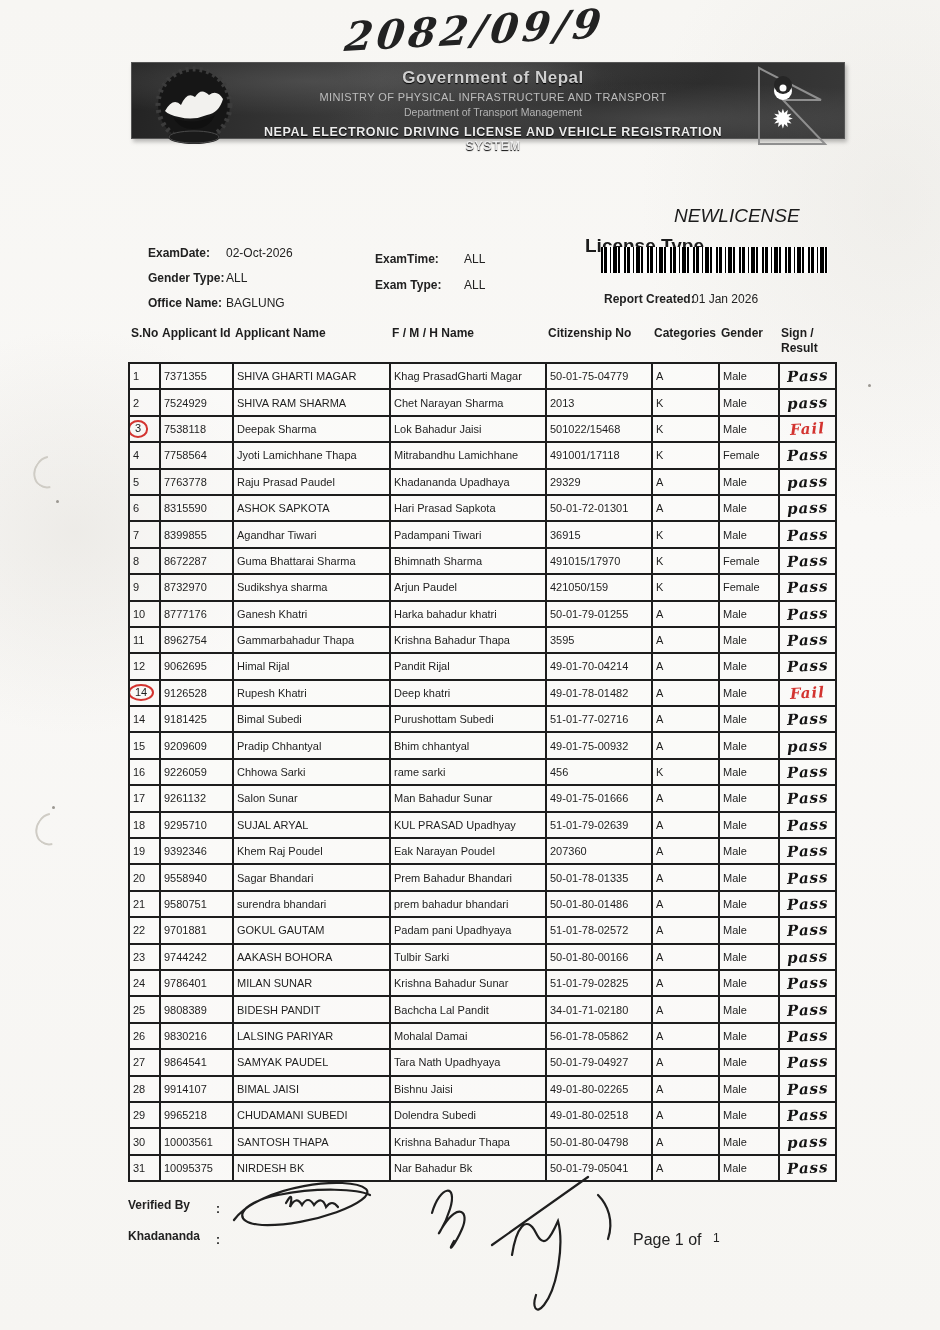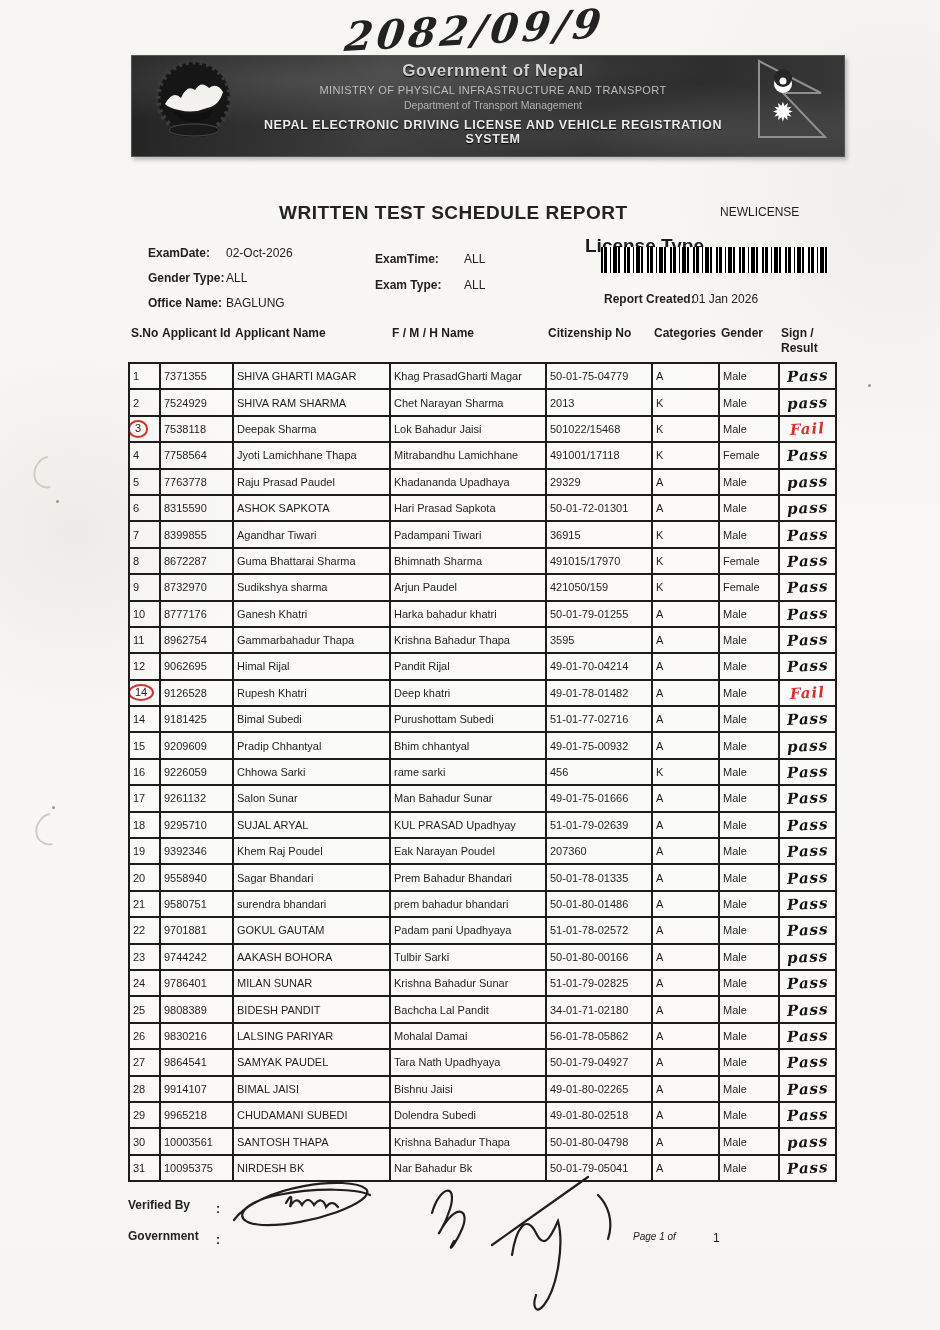--- a/index.html
+++ b/index.html
@@ -24,21 +24,21 @@
     position:absolute;left:345px;top:6px;
     font-family:"DejaVu Serif", serif;
     font-style:italic;font-weight:bold;
     font-size:40px;letter-spacing:4px;color:#222;
     transform:rotate(-3deg) skewX(-10deg);
     white-space:nowrap;
   }
 
   
   .banner{
-    position:absolute;left:131px;top:55px;width:714px;height:102px;
+    position:absolute;left:131px;top:62px;width:714px;height:77px;
     background:
       radial-gradient(ellipse at 25% 25%, rgba(110,110,110,.4), transparent 42%),
       radial-gradient(ellipse at 75% 75%, rgba(120,120,120,.35), transparent 45%),
       radial-gradient(ellipse at 55% 10%, rgba(140,140,140,.25), transparent 35%),
       linear-gradient(100deg,#232323,#3d3d3d 35%,#262626 65%,#383838);
     box-shadow:0 0 0 1px #555 inset, 2px 3px 4px rgba(0,0,0,.25);
   }
   .banner-text{position:absolute;left:120px;right:110px;top:6px;text-align:center;}
   .b-gov{font-size:17px;font-weight:bold;color:#cfcfcf;letter-spacing:.5px;text-shadow:0 1px 1px #000;}
   .b-min{font-size:11px;color:#bdbdbd;margin-top:3px;letter-spacing:.4px;}
@@ -46,21 +46,21 @@
   .b-sys{font-size:12.5px;font-weight:bold;color:#ececec;margin-top:7px;letter-spacing:.6px;text-shadow:0 1px 1px #000;}
   .emblem{position:absolute;left:22px;top:3px;width:82px;height:84px;}
   .flag{position:absolute;right:8px;top:2px;width:92px;height:87px;}
 
   
   .report-title{
     position:absolute;left:279px;top:202px;
     font-size:19px;font-weight:bold;letter-spacing:.5px;color:#232323;
   }
   .lt-label{position:absolute;left:585px;top:196px;font-size:19px;font-weight:bold;margin-top:39px;}
-  .lt-value{position:absolute;left:720px;top:205px;font-size:12px;}
+  .lt-value{position:absolute;left:674px;top:205px;font-size:19px;font-style:italic;}
 
   
   .meta-label{position:absolute;font-size:12px;font-weight:bold;color:#222;text-align:center;}
   .meta-value{position:absolute;font-size:12px;color:#222;}
   .barcode{
     position:absolute;left:601px;top:247px;width:227px;height:26px;
     background:repeating-linear-gradient(90deg,
       #000 0 2px,#fff 2px 3px,#000 3px 6px,#fff 6px 9px,#000 9px 10px,
       #fff 10px 12px,#000 12px 16px,#fff 16px 17px,#000 17px 19px,#fff 19px 23px);
   }
@@ -95,21 +95,21 @@
   }
   .hw.fail{color:#d3332f;}
   .circled{
     display:inline-block;border:2px solid #d3332f;border-radius:50%;
     padding:0 5px 1px 5px;margin-left:-5px;line-height:1.1;
   }
 
   
   .f-label{position:absolute;font-size:12px;font-weight:bold;color:#222;}
   .f-colon{position:absolute;font-size:12px;font-weight:bold;color:#222;}
-  .page-label{position:absolute;left:633px;top:1231px;font-size:10px;color:#222;font-style:italic;}
+  .page-label{position:absolute;left:633px;top:1231px;font-size:16px;color:#222;}
   .page-value{position:absolute;left:713px;top:1231px;font-size:12px;color:#222;}
   .signatures{position:absolute;left:200px;top:1165px;width:480px;height:160px;pointer-events:none;}
 
   
   .scan-arc{position:absolute;width:26px;height:30px;border:2px solid #cfccc5;border-radius:50%;border-right-color:transparent;border-top-color:transparent;transform:rotate(35deg);}
   .arc1{left:34px;top:455px;}
   .arc2{left:36px;top:812px;}
   .speck{position:absolute;width:3px;height:3px;border-radius:50%;background:#9b9892;}
 </style>
 </head>
@@ -136,21 +136,20 @@
     </div>
     <svg class="flag" viewBox="0 0 92 87">
       <path d="M14,4 L76,36 L38,36 L80,80 L14,80 Z" fill="none" stroke="#8f8f8f" stroke-width="2"></path>
       <circle cx="38" cy="27" r="9" fill="#ffffff"></circle>
       <circle cx="38" cy="21" r="9" fill="#262626"></circle>
       <circle cx="38" cy="24" r="3.5" fill="#ffffff"></circle>
       <text x="38" y="64" text-anchor="middle" font-size="26" fill="#ffffff">✹</text>
     </svg>
   </div>
 
-  <div class="report-title">WRITTEN TEST SCHEDULE REPORT</div>
   <div class="lt-label">License Type</div>
   <div class="lt-value">NEWLICENSE</div>
 
   <div class="meta-label" style="left:148px;top:246px;">ExamDate:</div>
   <div class="meta-value" style="left:226px;top:246px;">02-Oct-2026</div>
   <div class="meta-label" style="left:148px;top:271px;">Gender Type:</div>
   <div class="meta-value" style="left:226px;top:271px;">ALL</div>
   <div class="meta-label" style="left:148px;top:296px;">Office Name:</div>
   <div class="meta-value" style="left:226px;top:296px;">BAGLUNG</div>
 
@@ -495,21 +494,21 @@
       <td class="c-cit">50-01-79-05041</td>
       <td class="c-cat">A</td>
       <td class="c-gen">Male</td>
       <td class="c-res"><span class="hw" style="transform: rotate(-3deg);">Pass</span></td>
     </tr>
       </tbody>
   </table>
 
   <div class="f-label" style="left:128px;top:1198px;">Verified By</div>
   <div class="f-colon" style="left:216px;top:1202px;">:</div>
-  <div class="f-label" style="left:128px;top:1229px;">Government</div>
+  <div class="f-label" style="left:128px;top:1229px;">Khadananda</div>
   <div class="f-colon" style="left:216px;top:1233px;">:</div>
   <div class="page-label">Page 1 of</div>
   <div class="page-value">1</div>
 
   <svg class="signatures" viewBox="0 0 480 160">
     <g fill="none" stroke="#1f1f1f" stroke-width="2.2" stroke-linecap="round">
       <path d="M34,55 C60,20 150,10 166,24 C178,36 110,62 62,60 C30,58 38,38 78,30 C118,22 158,24 170,30"></path>
       <path d="M86,38 q8,-14 4,4 q6,-12 12,-2 q6,-10 12,0 q8,-10 12,2 q6,-8 12,0"></path>
       <path d="M232,48 c8,-28 26,-30 18,-4 c-6,20 -18,34 -6,16 c14,-22 26,-14 18,4 c-7,16 -16,26 -8,12"></path>
       <path d="M292,80 L388,12 M312,90 c4,-26 14,-42 24,-22 c8,16 14,6 22,-12 c6,22 0,66 -14,84 c-8,10 -12,2 -8,-10"></path>

